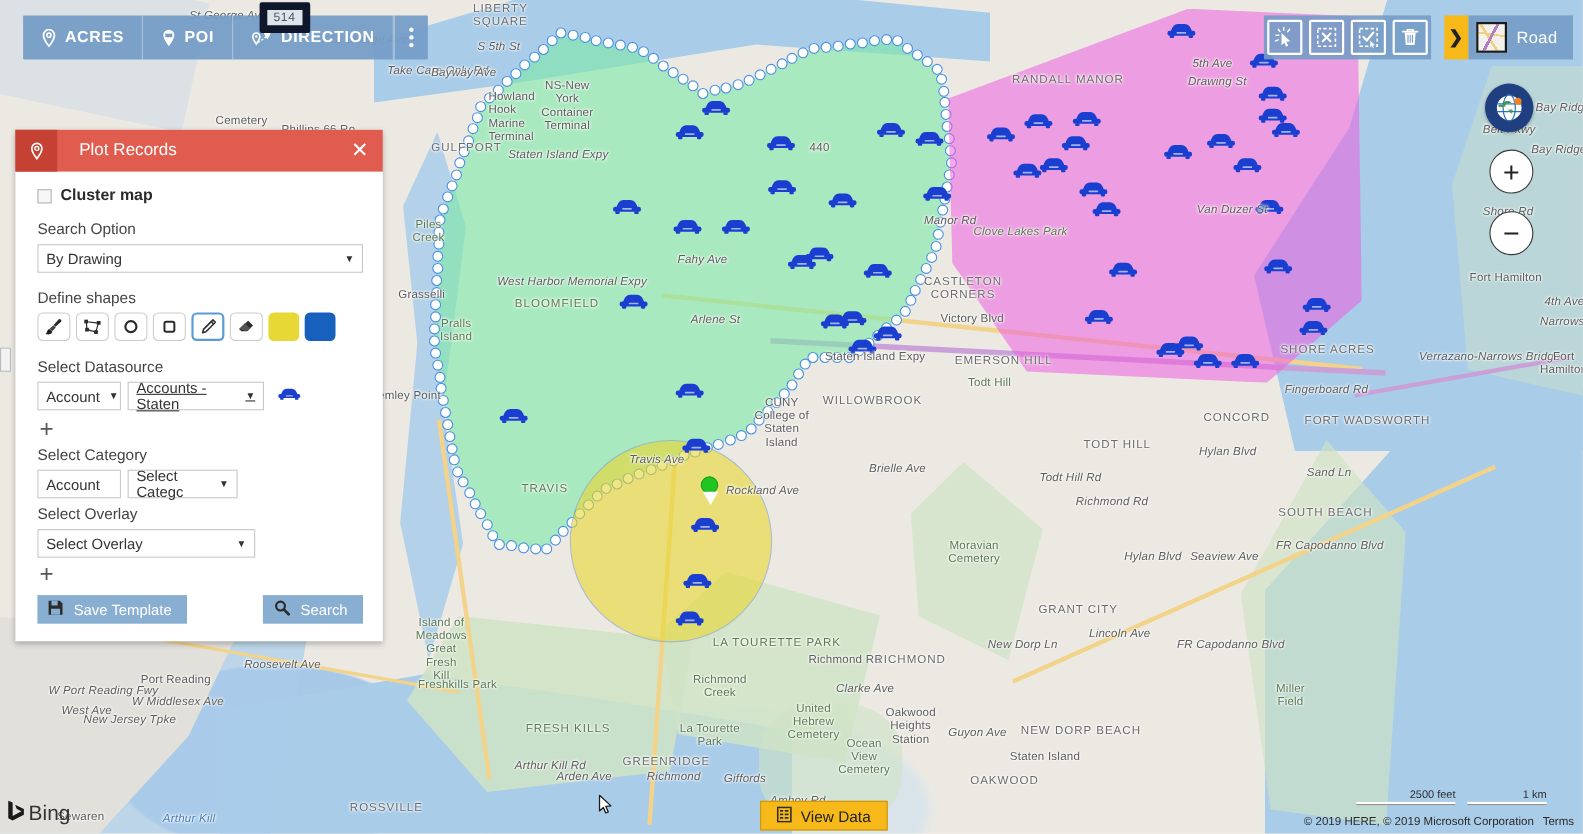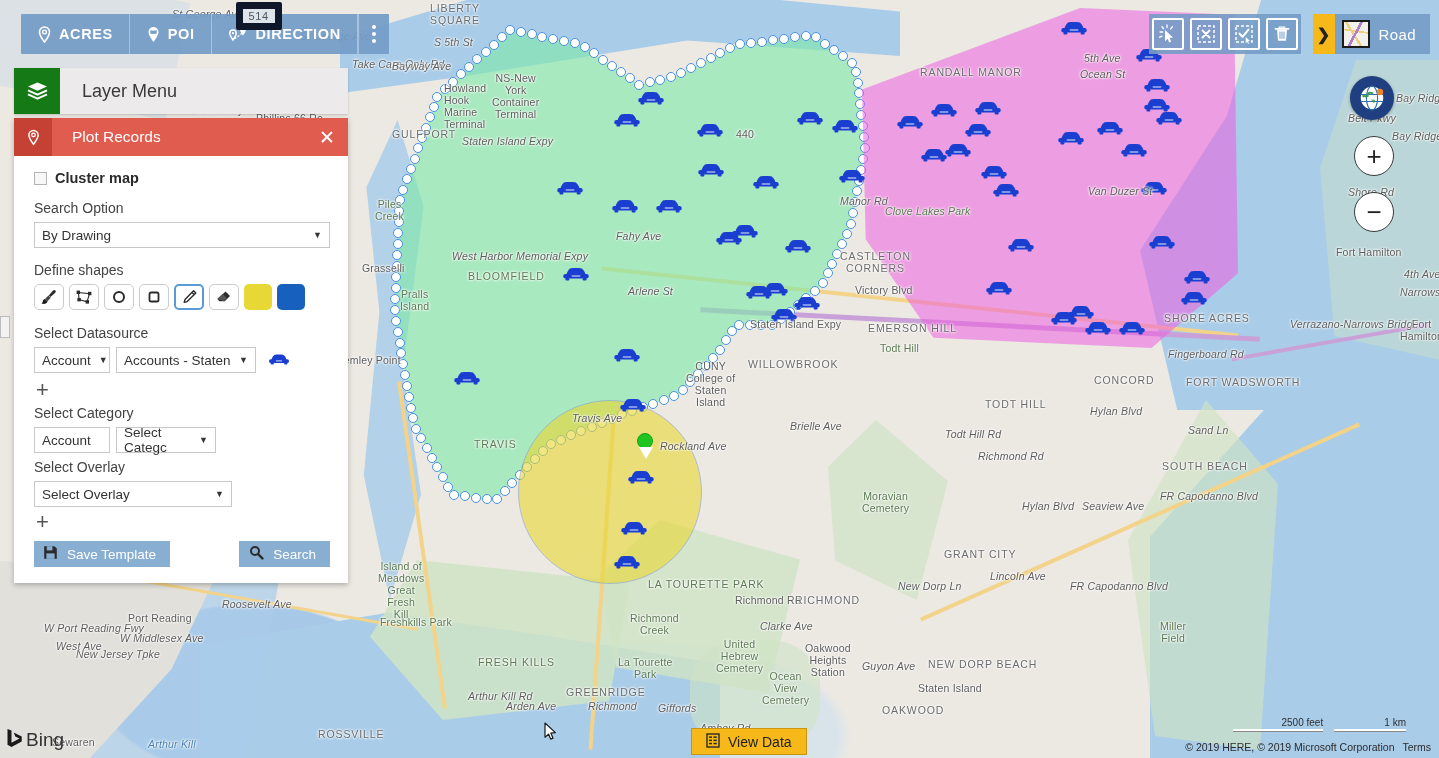--- a/index.html
+++ b/index.html
@@ -142,21 +142,21 @@
   #sel-search-option{ width:296px; margin-bottom:14px; }
 
   #shapes-row{ display:flex; align-items:center; gap:5px; margin-bottom:15px; }
   .shape-btn{ width:30px; height:26px; border:1px solid #ccc; border-radius:5px; background:#fff;
               display:flex; align-items:center; justify-content:center; cursor:pointer; }
   .shape-btn.active{ border:2px solid #5b9bd5; }
   .swatch{ width:28px; height:26px; border-radius:5px; cursor:pointer; }
 
   .ds-row{ display:flex; align-items:center; gap:6px; margin-bottom:4px; }
   #ds-entity{ width:76px; }
-  #ds-name{ width:140px; }
+  #ds-name{ width:124px;text-decoration:underline; }
   .plus{ font-size:22px; color:#555; cursor:pointer; line-height:20px; display:inline-block;
          margin:3px 0 5px 2px; font-weight:300; }
   .cat-row{ display:flex; align-items:center; gap:6px; margin-bottom:6px; }
   #cat-entity{ width:76px; }
   #cat-select{ width:100px; }
   #sel-overlay{ width:198px; margin-bottom:2px; }
 
   #btn-row{ display:flex; align-items:center; justify-content:space-between; margin-top:4px; }
   .pbtn{ background:#88aed2; color:#fff; border:none; display:flex; align-items:center; gap:9px;
          font-size:13.5px; cursor:pointer; font-family:"Liberation Sans", sans-serif; }
@@ -854,21 +854,21 @@
 Island</div>
         <div class="maplabel " style="left: 340px; top: 354px; white-space: pre; text-align: center;">remley Point</div>
         <div class="maplabel italic" style="left: 452px; top: 250px; white-space: pre; text-align: center;">West Harbor Memorial Expy</div>
         <div class="maplabel caps green-l" style="left: 474px; top: 438px; white-space: pre; text-align: center;">TRAVIS</div>
         <div class="maplabel italic" style="left: 572px; top: 412px; white-space: pre; text-align: center;">Travis Ave</div>
         <div class="maplabel italic" style="left: 616px; top: 230px; white-space: pre; text-align: center;">Fahy Ave</div>
         <div class="maplabel italic" style="left: 628px; top: 285px; white-space: pre; text-align: center;">Arlene St</div>
         <div class="maplabel " style="left: 736px; top: 128px; white-space: pre; text-align: center;">440</div>
         <div class="maplabel italic" style="left: 840px; top: 195px; white-space: pre; text-align: center;">Manor Rd</div>
         <div class="maplabel italic green-l" style="left: 885px; top: 205px; white-space: pre; text-align: center;">Clove Lakes Park</div>
-        <div class="maplabel italic" style="left: 1080px; top: 68px; white-space: pre; text-align: center;">Ocean St</div>
+        <div class="maplabel italic" style="left: 1080px; top: 68px; white-space: pre; text-align: center;">Drawing St</div>
         <div class="maplabel italic" style="left: 1088px; top: 185px; white-space: pre; text-align: center;">Van Duzer St</div>
         <div class="maplabel caps" style="left: 920px; top: 66px; white-space: pre; text-align: center;">RANDALL MANOR</div>
         <div class="maplabel caps" style="left: 840px; top: 250px; white-space: pre; text-align: center;">CASTLETON
 CORNERS</div>
         <div class="maplabel " style="left: 855px; top: 284px; white-space: pre; text-align: center;">Victory Blvd</div>
         <div class="maplabel caps" style="left: 868px; top: 322px; white-space: pre; text-align: center;">EMERSON HILL</div>
         <div class="maplabel caps" style="left: 1164px; top: 312px; white-space: pre; text-align: center;">SHORE ACRES</div>
         <div class="maplabel caps" style="left: 1094px; top: 374px; white-space: pre; text-align: center;">CONCORD</div>
         <div class="maplabel caps" style="left: 1186px; top: 376px; white-space: pre; text-align: center;">FORT WADSWORTH</div>
         <div class="maplabel italic" style="left: 1168px; top: 348px; white-space: pre; text-align: center;">Fingerboard Rd</div>
@@ -1050,30 +1050,20 @@
       <circle cx="23" cy="9" r="3.2" fill="#f58220"></circle>
     </svg>
   </div>
   <div id="zoom-in" class="zoom-btn">
     <span>+</span>
   </div>
   <div id="zoom-out" class="zoom-btn">
     <span>−</span>
   </div>
 
-  <div id="layer-menu">
-    <div class="lm-icon">
-      <svg width="23" height="20" viewBox="0 0 23 20">
-        <path d="M11.5 1.4L21 5.6l-9.5 4.2L2 5.6z" fill="#fff"></path>
-        <path d="M2 9.4l9.5 4.2L21 9.4" fill="none" stroke="#fff" stroke-width="2.1" stroke-linejoin="round"></path>
-        <path d="M2 13.4l9.5 4.2L21 13.4" fill="none" stroke="#fff" stroke-width="2.1" stroke-linejoin="round"></path>
-      </svg>
-    </div>
-    <div class="lm-label">Layer Menu</div>
-  </div>
 
   <div id="plot-panel">
     <div id="panel-head">
       <div class="ph-icon">
         <svg width="15" height="17" viewBox="0 0 15 17">
             <path d="M7.5 1.4a4.6 4.6 0 0 0-4.6 4.6c0 3.3 4.6 9.2 4.6 9.2s4.6-5.9 4.6-9.2A4.6 4.6 0 0 0 7.5 1.4z" fill="none" stroke="#fff" stroke-width="1.5"></path>
             <circle cx="7.5" cy="5.9" r="1.8" fill="none" stroke="#fff" stroke-width="1.3"></circle>
           </svg>
       </div>
       <div class="ph-title">Plot Records</div>

